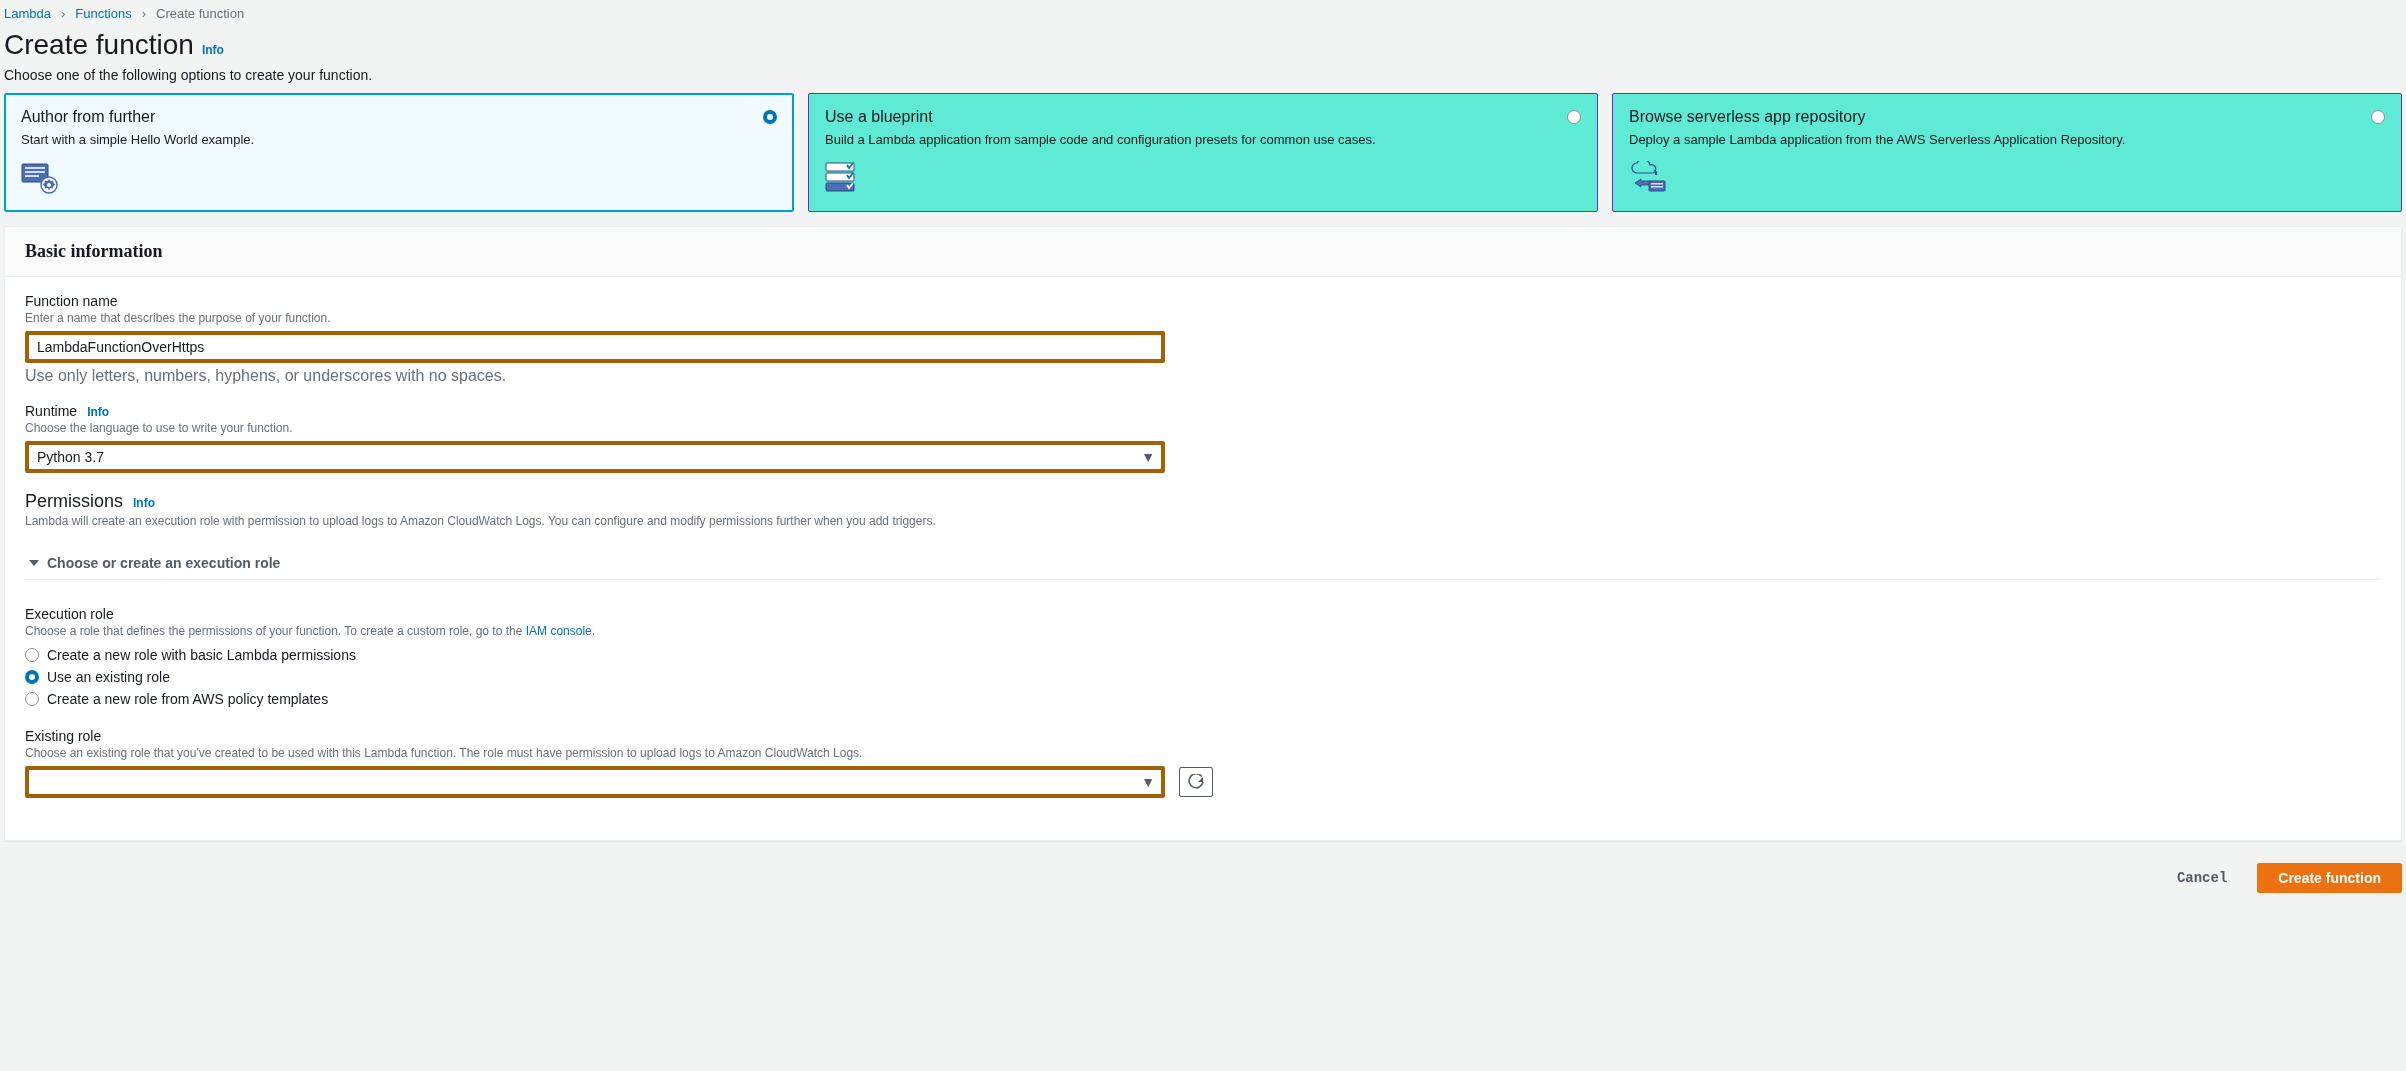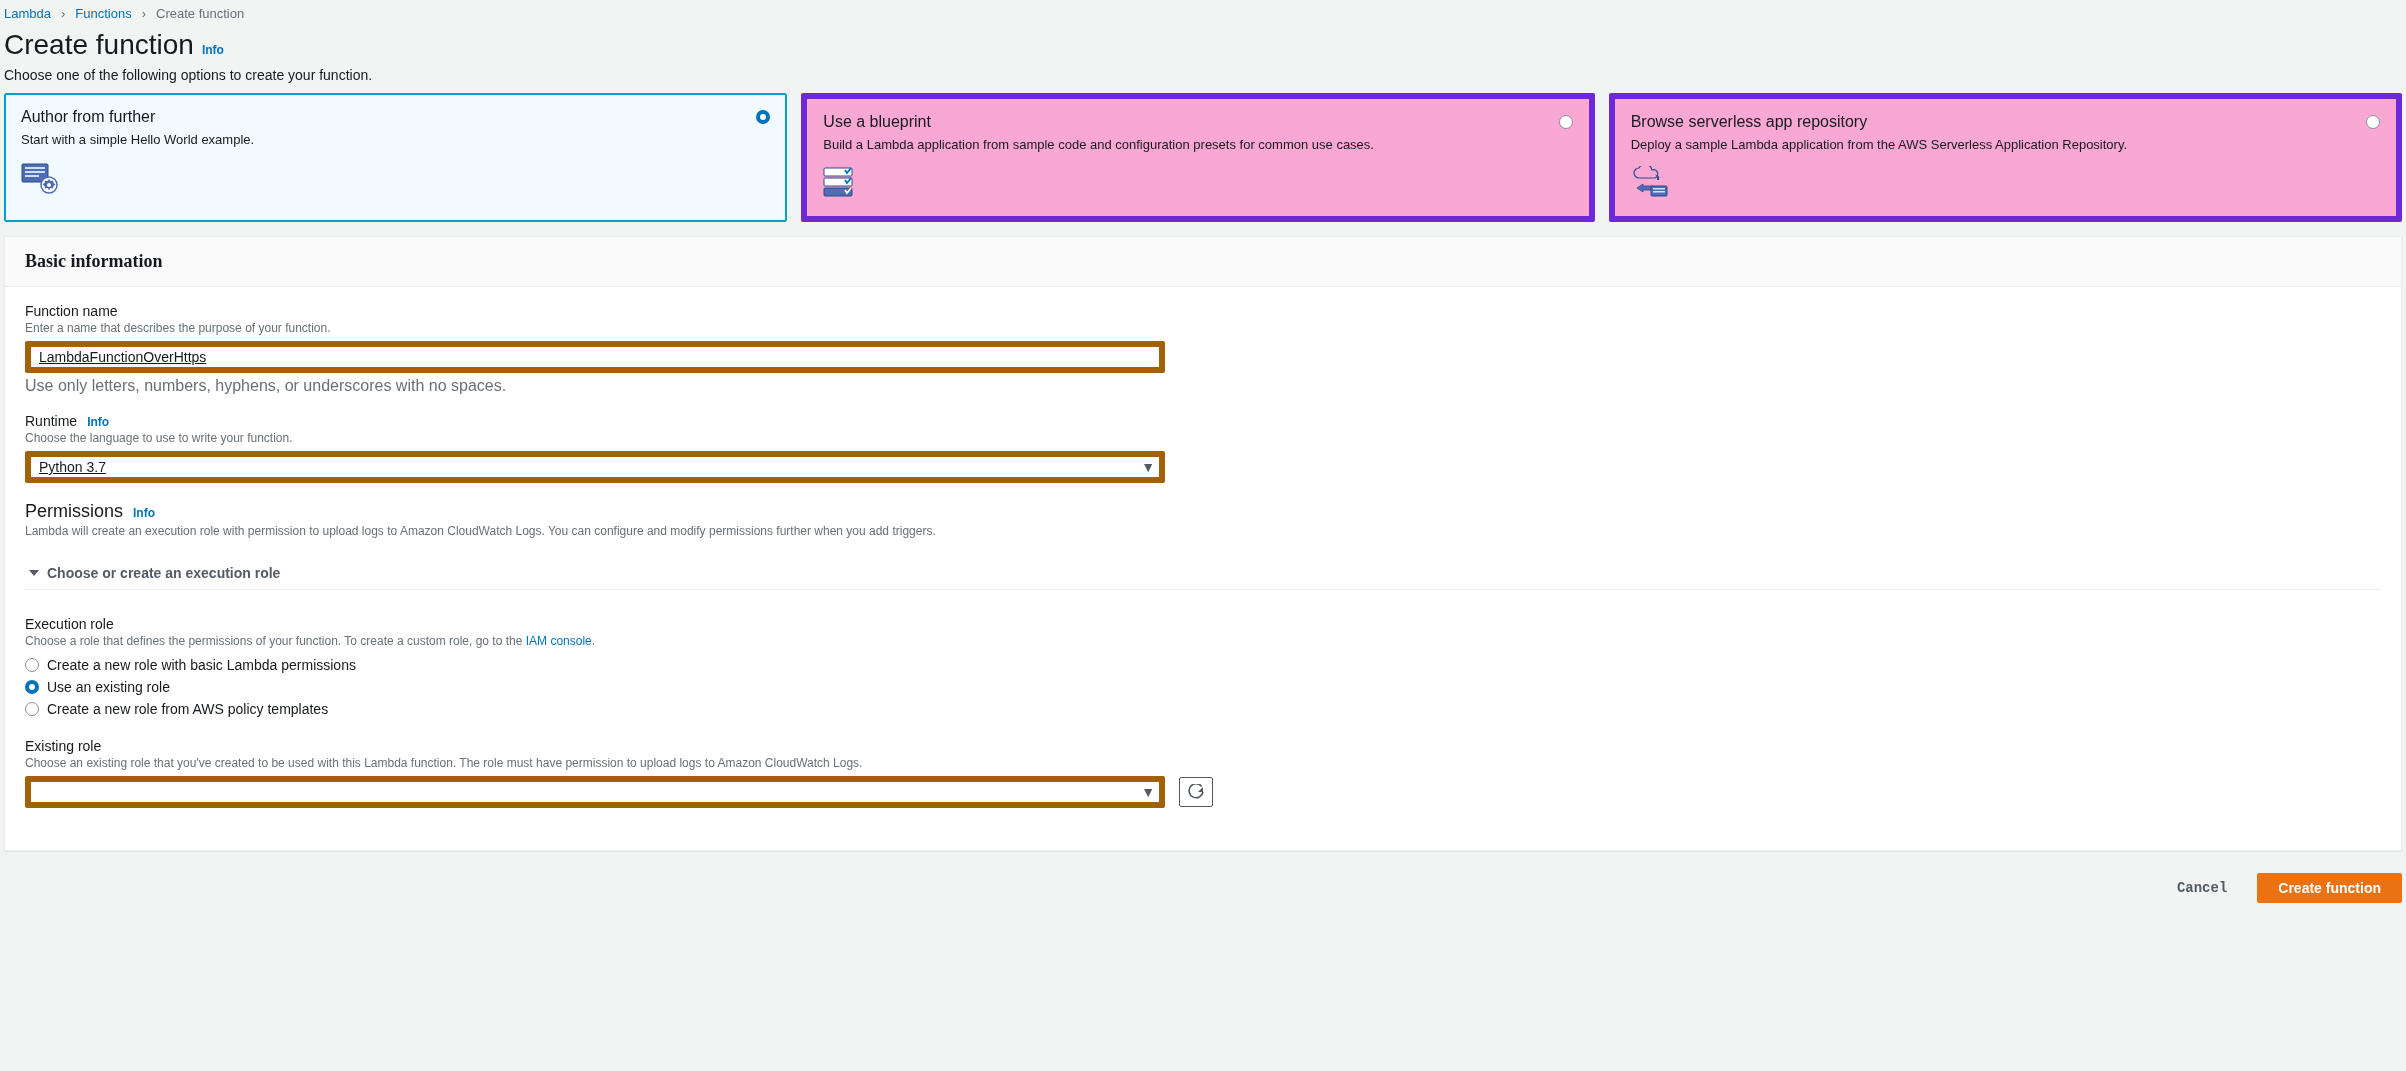--- a/index.html
+++ b/index.html
@@ -50,22 +50,22 @@
   }
 
   
   .option-row {
     display: flex;
     gap: 14px;
     padding: 0 4px 14px 4px;
   }
   .option-card {
     flex: 1;
-    background: #f9a8d4;
-    border: 6px solid #6d28d9;
+    background: #5eead4;
+    border: 1px solid #6d28d9;
     border-radius: 2px;
     padding: 14px 16px 16px 16px;
     position: relative;
     cursor: pointer;
   }
   .option-card.selected {
     border: 1px solid #00a1c9;
     background: #f1faff;
     box-shadow: 0 0 0 1px #00a1c9 inset;
   }
@@ -138,26 +138,25 @@
   }
   .form-hint-below {
     font-size: 16px;
     color: #687078;
     margin-top: 4px;
   }
   input[type=text].input, .select {
     width: 100%;
     padding: 5px 8px;
     font-size: 14px;
-    border: 6px solid #a16207;
+    border: 4px solid #a16207;
     border-radius: 2px;
     background: #fff;
     color: #16191f;
     height: 32px;
-    text-decoration: underline;
   }
   .select-wrap {
     position: relative;
     width: 100%;
   }
   .select-wrap .caret {
     position: absolute;
     right: 10px;
     top: 50%;
     transform: translateY(-50%);

